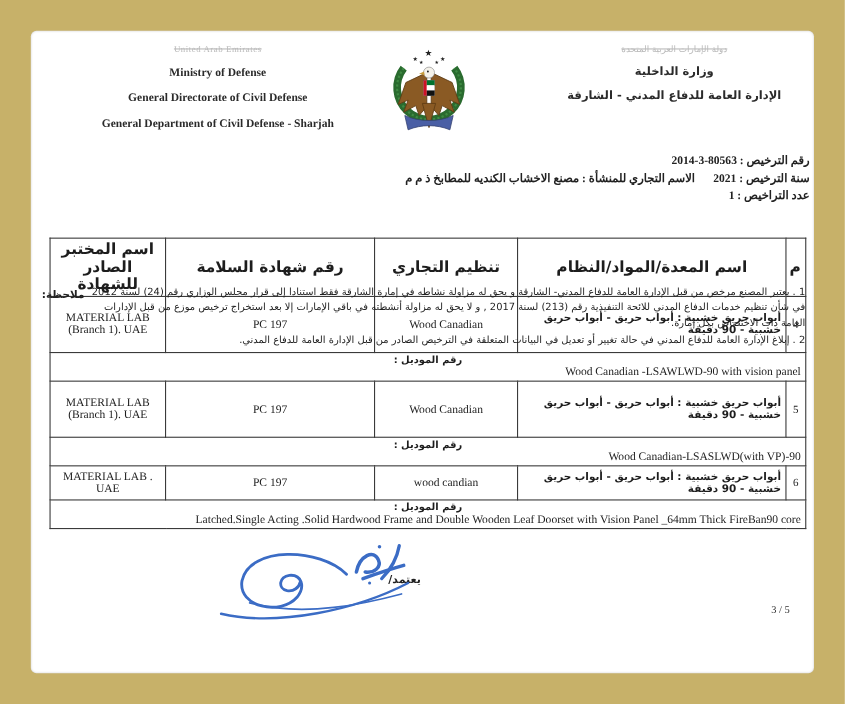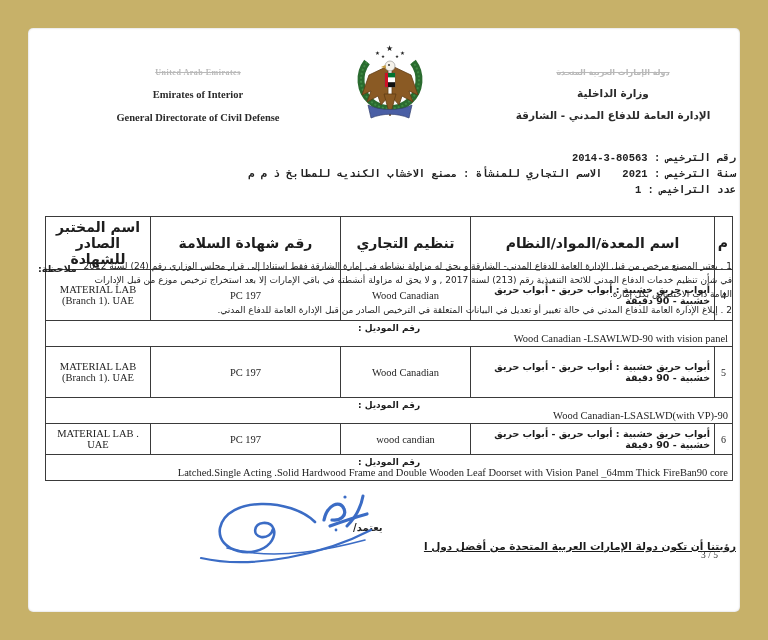--- a/index.html
+++ b/index.html
@@ -25,28 +25,28 @@
   .hdr-en .line{margin-top:12px;}
   .hdr-ar{
     position:absolute;right:12px;top:12px;width:230px;
     text-align:center;direction:rtl;
     font-family:"DejaVu Sans",sans-serif;
     font-weight:bold;font-size:10.5px;color:#2b2b2b;
   }
   .hdr-ar .line{margin-top:10px;}
   .faded{
     color:#b9b9b9;text-decoration:line-through;
-    font-size:8px;letter-spacing:.5px;font-weight:bold;margin-top:28px;
+    font-size:8px;letter-spacing:.5px;font-weight:normal;
   }
   .emblem{position:absolute;left:324px;top:14px;width:76px;height:84px;}
   
   .license{
-    position:absolute;right:4px;top:122px;width:680px;
+    position:absolute;right:4px;top:111px;width:680px;
     direction:rtl;
-    font-family:Liberation Mono, monospace;
+    font-family:Liberation Serif, serif;
     font-weight:bold;font-size:10.5px;color:#222;
     line-height:16px;
   }
   .license .pair{white-space:nowrap;}
   .license .pair.second{margin-right:14px;}
   
   table.cert{
     position:absolute;left:17px;top:188px;width:687px;
     border-collapse:collapse;direction:rtl;table-layout:fixed;
     font-size:10px;color:#1d1d1d;
@@ -114,22 +114,23 @@
     font-family:"Liberation Serif",serif;font-size:9.5px;color:#333;
   }
 </style>
 </head>
 <body>
 
 <div class="page">
 
   <div class="hdr-en">
     <div class="faded">United Arab Emirates</div>
-    <div class="line">Emirates of Interior</div>
+    <div class="line">Ministry of Defense</div>
     <div class="line">General Directorate of Civil Defense</div>
+    <div class="line">General Department of Civil Defense - Sharjah</div>
   </div>
 
   <svg class="emblem" viewBox="0 0 76 84">
 
     <text x="34" y="9" font-size="8" fill="#222">★</text>
     <text x="23" y="13" font-size="5.5" fill="#222">★</text>
     <text x="48" y="13" font-size="5.5" fill="#222">★</text>
     <text x="29" y="16" font-size="4.5" fill="#222">★</text>
     <text x="43" y="16" font-size="4.5" fill="#222">★</text>
 
@@ -252,17 +253,16 @@
       <path d="M 8 68 C 60 80 132 64 178 40" stroke-width="2.2"></path>
       <path d="M 34 58 C 84 72 142 58 172 50" stroke-width="1.6"></path>
       <path d="M 131 30 C 134 15 147 9 151 19 C 154 26 147 31 139 30" stroke-width="3.2"></path>
       <path d="M 137 36 C 151 31 163 27 174 24" stroke-width="3.2"></path>
       <path d="M 170 6 C 168 17 162 28 154 36" stroke-width="3.0"></path>
       <circle cx="152" cy="7" r="1.6" fill="#3b6cc5" stroke="none"></circle>
       <circle cx="143" cy="40" r="1.4" fill="#3b6cc5" stroke="none"></circle>
     </g>
   </svg>
 
-  <div class="vision">رؤيتنا أن تكون دولة الإمارات العربية المتحدة من أفضل دول ا</div>
 
   <div class="page-indicator">3 / 5</div>
 
 </div>
 
 </body></html>

